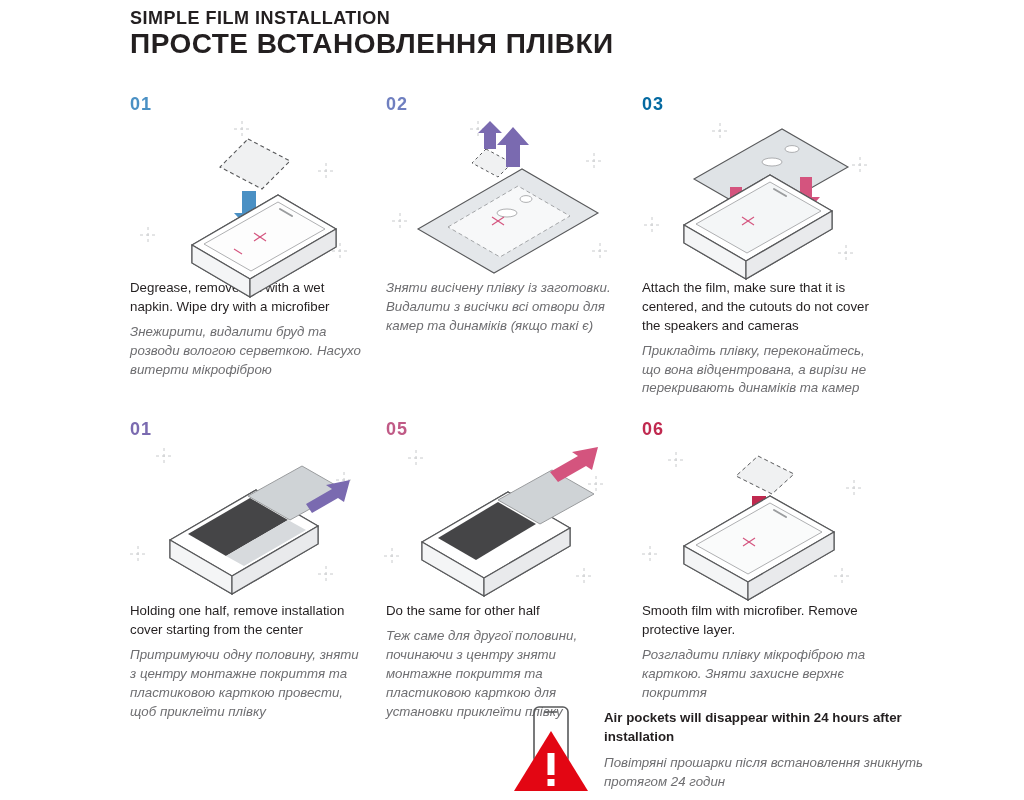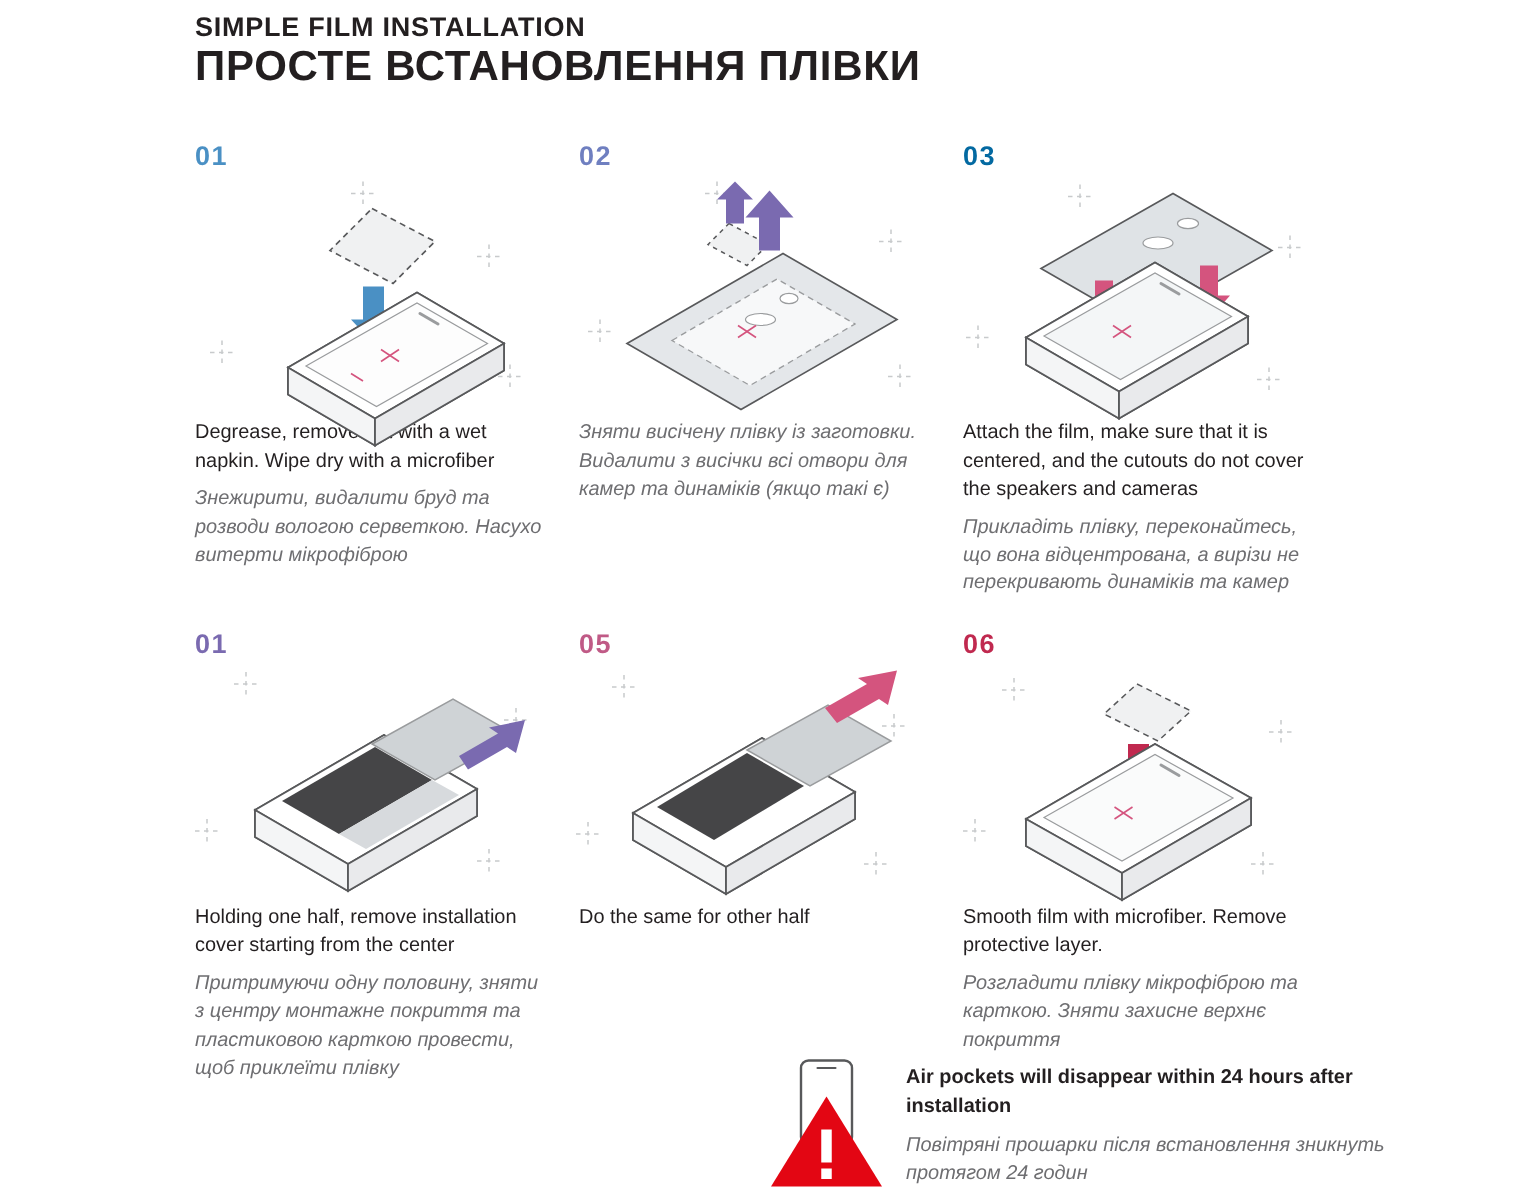--- a/index.html
+++ b/index.html
@@ -313,20 +313,21 @@
           </g>
           <g>
             <polygon points="112,58 166,28 208,52 154,82" fill="#cfd3d6" stroke="#9a9c9e" stroke-width="1"></polygon>
           </g>
           <g>
             <path d="M168,34 L196,18 L190,14 L216,9 L210,32 L204,28 L176,44 Z" fill="#d4547e" transform="translate(-4,-4)"></path>
           </g>
         </svg>
       </div>
       <p class="txt-en">Do the same for other half</p>
+      <p class="txt-uk">Теж саме для другої половини, починаючи з центру зняти монтажне покриття та пластиковою карткою для установки приклеїти плівку</p>
     </div>
 
     <div class="cell">
       <div class="step-num" style="color:#c0294f">06</div>
       <div class="art tall">
         <svg width="236" height="148" viewBox="0 0 236 148">
           <g stroke="#c8cacc" stroke-width="1" stroke-dasharray="3 3">
             <line x1="34" y1="10" x2="34" y2="26"></line>
               <line x1="26" y1="18" x2="42" y2="18"></line>
             <line x1="212" y1="38" x2="212" y2="54"></line>

